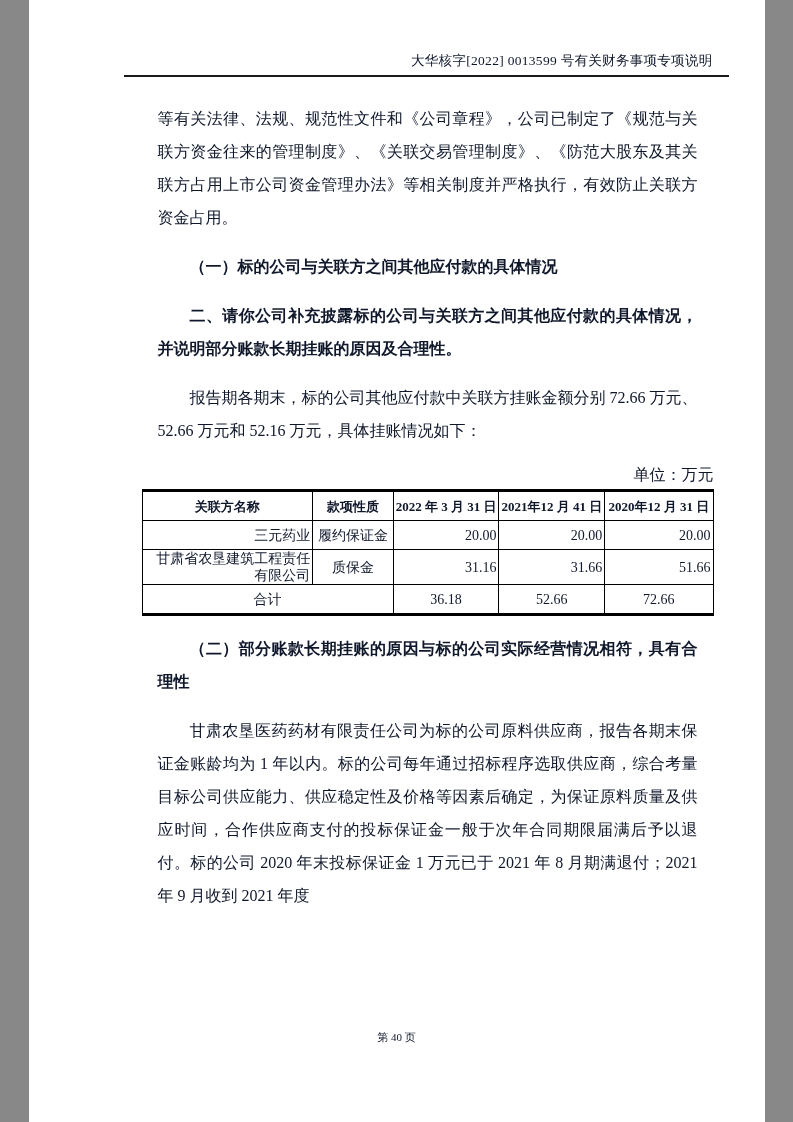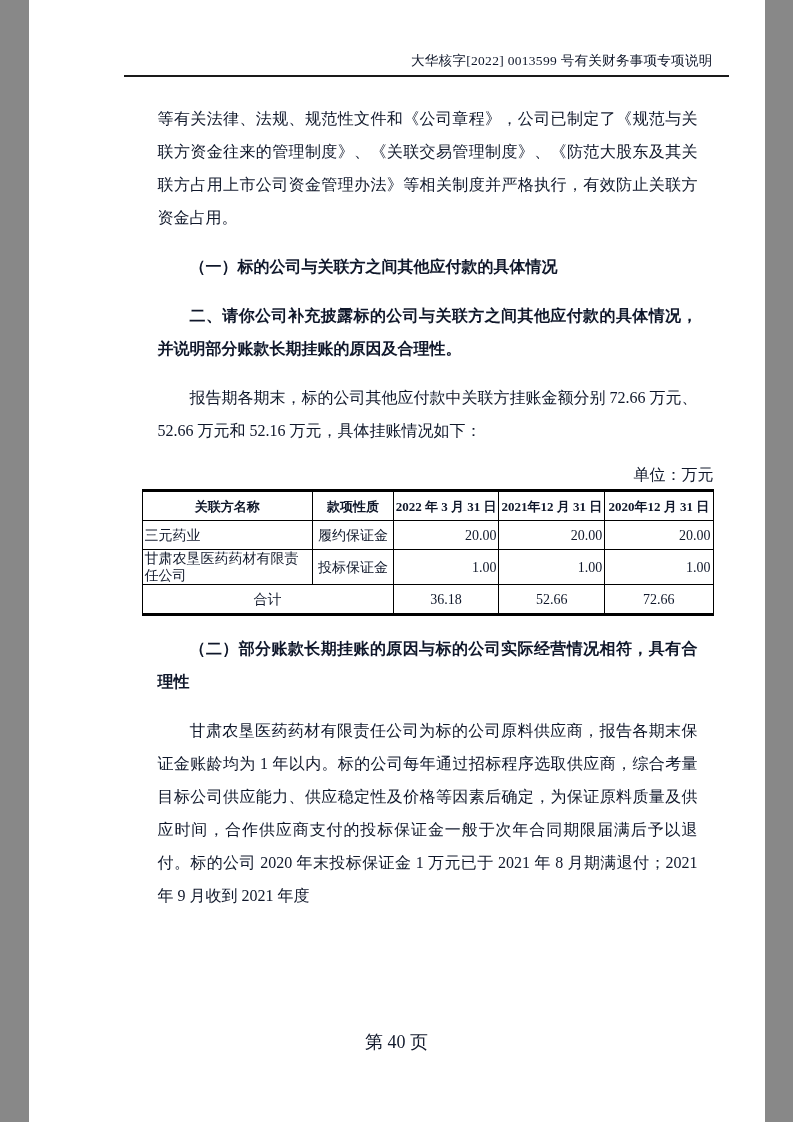--- a/index.html
+++ b/index.html
@@ -60,32 +60,32 @@
     height: 28px;
     padding: 0 2px;
     text-indent: 0;
   }
   table.rel-table th {
     font-weight: bold;
     text-align: center;
     font-size: 13px;
     white-space: nowrap;
   }
-  td.cell-name  { text-align: left; padding-left: 6px; }
+  td.cell-name  { text-align: right; padding-left: 6px; }
   td.cell-nature{ text-align: center; }
   td.cell-num   { text-align: right; padding-right: 2px; }
   td.cell-total-label { text-align: center; }
   td.cell-num-center  { text-align: center; }
   .doc-footer {
     position: absolute;
     top: 1030px;
     left: 0;
     width: 100%;
     text-align: center;
-    font-size: 18px;
+    font-size: 11px;
   }
 </style>
 </head>
 <body>
 
 <div class="page">
 
   <div class="doc-header">
     <span>大华核字[2022] 0013599 号有关财务事项专项说明</span>
   </div>
@@ -104,38 +104,38 @@
         <col style="width:14.5%">
         <col style="width:18%">
         <col style="width:17%">
         <col style="width:19%">
       </colgroup>
       <thead>
         <tr>
           <th>关联方名称</th>
           <th>款项性质</th>
           <th>2022 年 3 月 31 日</th>
-          <th>2021年12 月 31 日</th>
+          <th>2021年12 月 41 日</th>
           <th>2020年12 月 31 日</th>
         </tr>
       </thead>
       <tbody>
         <tr>
           <td class="cell-name">三元药业</td>
           <td class="cell-nature">履约保证金</td>
           <td class="cell-num">20.00</td>
           <td class="cell-num">20.00</td>
           <td class="cell-num">20.00</td>
         </tr>
         <tr>
-          <td class="cell-name">甘肃农垦医药药材有限责任公司</td>
-          <td class="cell-nature">投标保证金</td>
-          <td class="cell-num">1.00</td>
-          <td class="cell-num">1.00</td>
-          <td class="cell-num">1.00</td>
+          <td class="cell-name">甘肃省农垦建筑工程责任有限公司</td>
+          <td class="cell-nature">质保金</td>
+          <td class="cell-num">31.16</td>
+          <td class="cell-num">31.66</td>
+          <td class="cell-num">51.66</td>
         </tr>
         <tr>
           <td class="cell-total-label" colspan="2">合计</td>
           <td class="cell-num-center">36.18</td>
           <td class="cell-num-center">52.66</td>
           <td class="cell-num-center">72.66</td>
         </tr>
       </tbody>
     </table>
 

